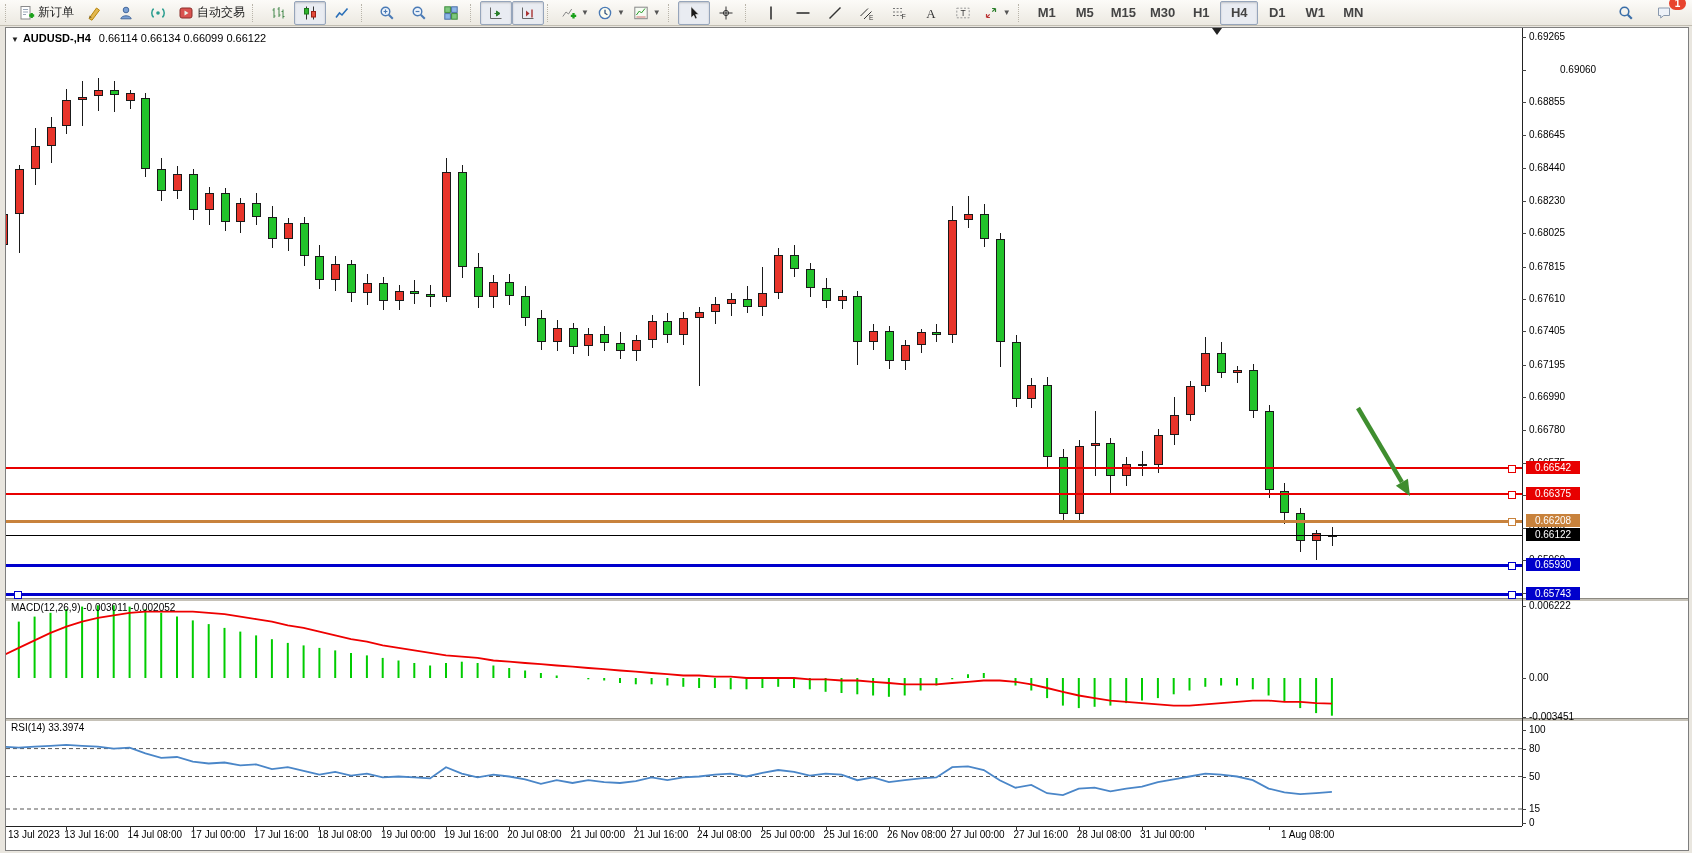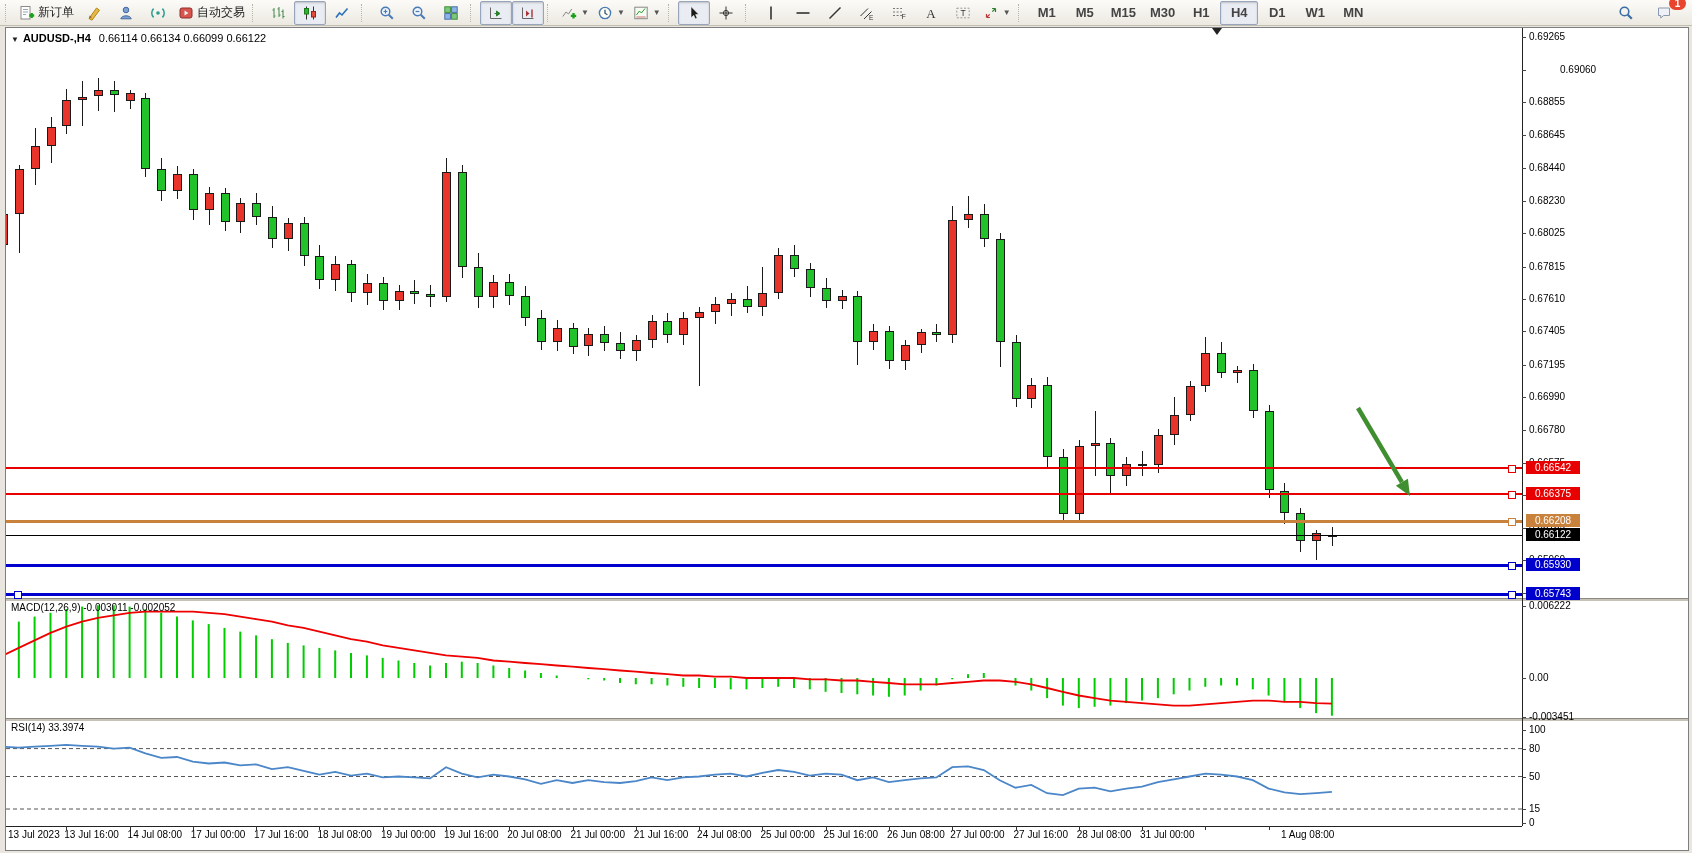--- a/index.html
+++ b/index.html
@@ -664,21 +664,21 @@
     <div class="time-label" style="left: 564.5px;">21 Jul 00:00</div>
     <div class="time-tick" style="left: 629.8px;"></div>
     <div class="time-label" style="left: 627.8px;">21 Jul 16:00</div>
     <div class="time-tick" style="left: 693.1px;"></div>
     <div class="time-label" style="left: 691.1px;">24 Jul 08:00</div>
     <div class="time-tick" style="left: 756.4px;"></div>
     <div class="time-label" style="left: 754.4px;">25 Jul 00:00</div>
     <div class="time-tick" style="left: 819.6px;"></div>
     <div class="time-label" style="left: 817.6px;">25 Jul 16:00</div>
     <div class="time-tick" style="left: 882.9px;"></div>
-    <div class="time-label" style="left: 880.9px;">26 Jun 08:00</div>
+    <div class="time-label" style="left: 880.9px;">26 Nov 08:00</div>
     <div class="time-tick" style="left: 946.2px;"></div>
     <div class="time-label" style="left: 944.2px;">27 Jul 00:00</div>
     <div class="time-tick" style="left: 1009.5px;"></div>
     <div class="time-label" style="left: 1007.5px;">27 Jul 16:00</div>
     <div class="time-tick" style="left: 1072.8px;"></div>
     <div class="time-label" style="left: 1070.8px;">28 Jul 08:00</div>
     <div class="time-tick" style="left: 1136px;"></div>
     <div class="time-label" style="left: 1134px;">31 Jul 00:00</div>
     <div class="time-tick" style="left: 1199.3px;"></div>
     <div class="time-label" style="left: 1197.3px; margin-top: 48px;">31 Jul 16:00</div>

